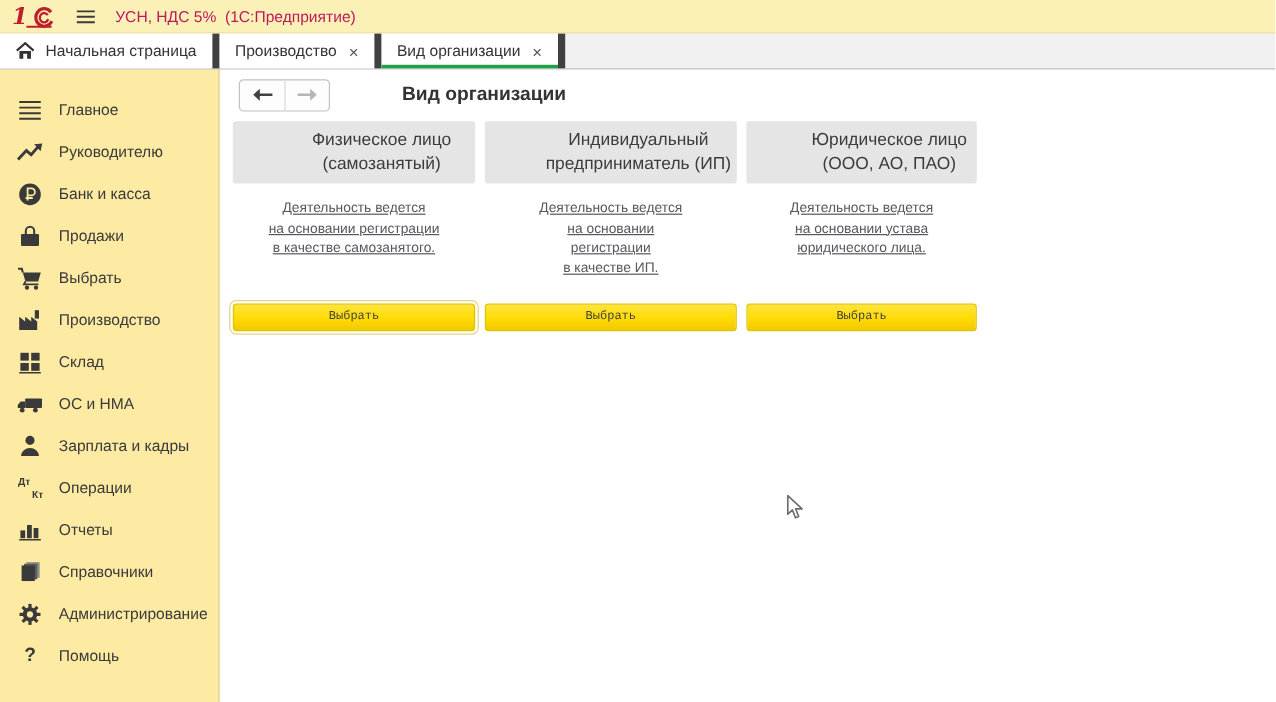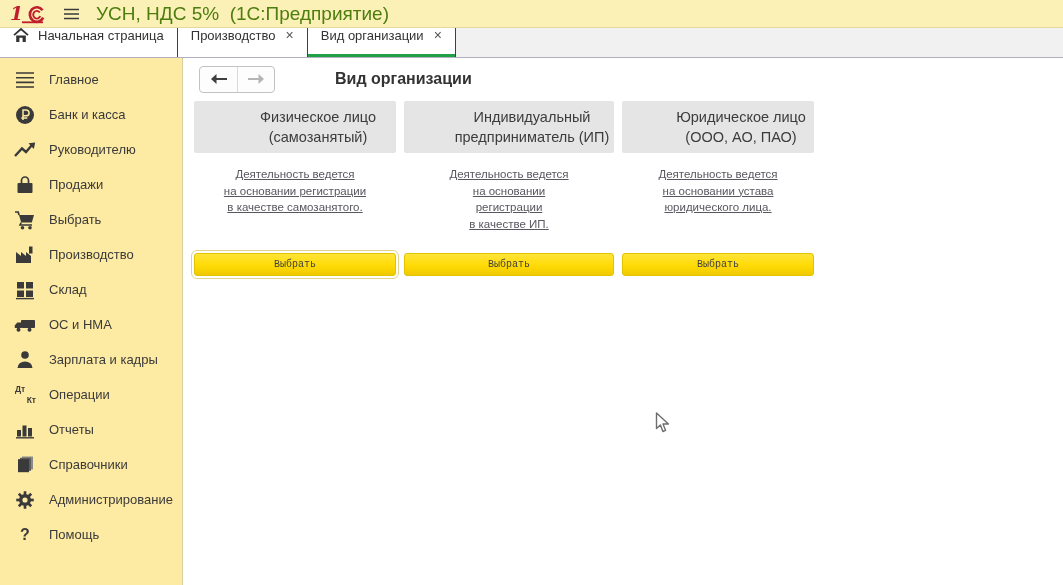--- a/index.html
+++ b/index.html
@@ -6,35 +6,35 @@
   html,body { width:1063px; height:585px; }
   body { font-family:"Liberation Sans", sans-serif; background:#fff; overflow:hidden; }
   .window { position:relative; width:1063px; height:585px; background:#fff; overflow:hidden; }
 
   
   .topbar { position:absolute; left:0; top:0; width:1063px; height:28px;
     background:#FBF1B6; border-bottom:1px solid #E6D99F;
     display:flex; align-items:center; }
   .logo { margin-left:9px; display:flex; align-items:center; }
   .burger { margin-left:14px; cursor:pointer; display:flex; align-items:center; }
-  .apptitle { margin-left:16px; font-size:19px; color:#4d7c0f; white-space:pre; }
+  .apptitle { margin-left:16px; font-size:13px; color:#be185d; white-space:pre; }
 
   
   .tabbar { position:absolute; left:0; top:28px; width:1063px; height:30px;
     background:#F2F1F2; border-bottom:1px solid #B3AFBC; display:flex; }
-  .tab { position:relative; height:100%; background:#FFFFFF; display:flex; align-items:flex-start;
-    padding:0 13px; font-size:13px; color:#333; border-right:1px solid #404040; cursor:pointer; }
+  .tab { position:relative; height:100%; background:#FFFFFF; display:flex; align-items:center;
+    padding:0 13px; font-size:13px; color:#333; border-right:6px solid #404040; cursor:pointer; }
   .tab .tlabel { white-space:nowrap; }
   .tab .homeico { margin-right:9px; display:flex; }
   .tab .close { margin-left:10px; font-size:14px; color:#555; line-height:1; cursor:pointer; }
   .tab.active::after { content:""; position:absolute; left:0; right:0; bottom:0; height:3px; background:#21A048; }
 
   
   .sidebar { position:absolute; left:0; top:58px; width:183px; height:527px;
-    background:#FDEAA3; border-right:1px solid #D9CF9E; padding-top:4px; }
+    background:#FDEAA3; border-right:1px solid #D9CF9E; padding-top:16px; }
   .sb-item { height:35px; display:flex; align-items:center; padding-left:13px; cursor:pointer; }
   .sb-ico { width:24px; height:24px; margin-right:12px; display:flex; align-items:center; justify-content:center; flex:0 0 24px; }
   .sb-label { font-size:13px; color:#3A3A3A; white-space:nowrap; }
   .dtkt { position:relative; width:22px; height:22px; font-size:8.5px; font-weight:bold; color:#3A3A3A; }
   .dtkt .t { position:absolute; left:1px; top:0; }
   .dtkt .b { position:absolute; right:0px; bottom:1px; }
   .qmark { font-size:16px; font-weight:bold; color:#3A3A3A; }
 
   
   .main { position:absolute; left:184px; top:58px; width:879px; height:527px; background:#fff; }
@@ -108,36 +108,36 @@
       <span class="sb-ico">
         <svg width="20" height="18" viewBox="0 0 20 18">
             <path d="M1,2 H19 M1,6.7 H19 M1,11.4 H19 M1,16 H19" stroke="#3A3A3A" stroke-width="1.6"></path>
           </svg>
       </span>
       <span class="sb-label">Главное</span>
     </div>
 
     <div class="sb-item">
       <span class="sb-ico">
+        <svg width="22" height="18" viewBox="0 0 22 18">
+          <path d="M1,15 L8,7.5 L12,11 L18,4" fill="none" stroke="#3A3A3A" stroke-width="2.4"></path>
+          <polygon points="14.5,2.2 21.2,1.5 19.8,8" fill="#3A3A3A"></polygon>
+        </svg>
+      </span>
+      <span class="sb-label">Руководителю</span>
+    </div>
+
+    <div class="sb-item">
+      <span class="sb-ico">
         <svg width="20" height="20" viewBox="0 0 20 20">
           <circle cx="10" cy="10" r="9" fill="#3A3A3A"></circle>
           <path d="M8,15 V5 h3.2 a2.9,2.9 0 0 1 0,5.8 H8 M6.3,13 h6" fill="none" stroke="#FDEAA3" stroke-width="1.5"></path>
         </svg>
       </span>
       <span class="sb-label">Банк и касса</span>
-    </div>
-
-    <div class="sb-item">
-      <span class="sb-ico">
-        <svg width="22" height="18" viewBox="0 0 22 18">
-          <path d="M1,15 L8,7.5 L12,11 L18,4" fill="none" stroke="#3A3A3A" stroke-width="2.4"></path>
-          <polygon points="14.5,2.2 21.2,1.5 19.8,8" fill="#3A3A3A"></polygon>
-        </svg>
-      </span>
-      <span class="sb-label">Руководителю</span>
     </div>
 
     <div class="sb-item">
       <span class="sb-ico">
         <svg width="20" height="20" viewBox="0 0 20 20">
           <path d="M6.5,8 V5.5 a3.5,3.5 0 0 1 7,0 V8" fill="none" stroke="#3A3A3A" stroke-width="1.7"></path>
           <rect x="2.5" y="8" width="15" height="10" rx="1" fill="#3A3A3A"></rect>
         </svg>
       </span>
       <span class="sb-label">Продажи</span>

